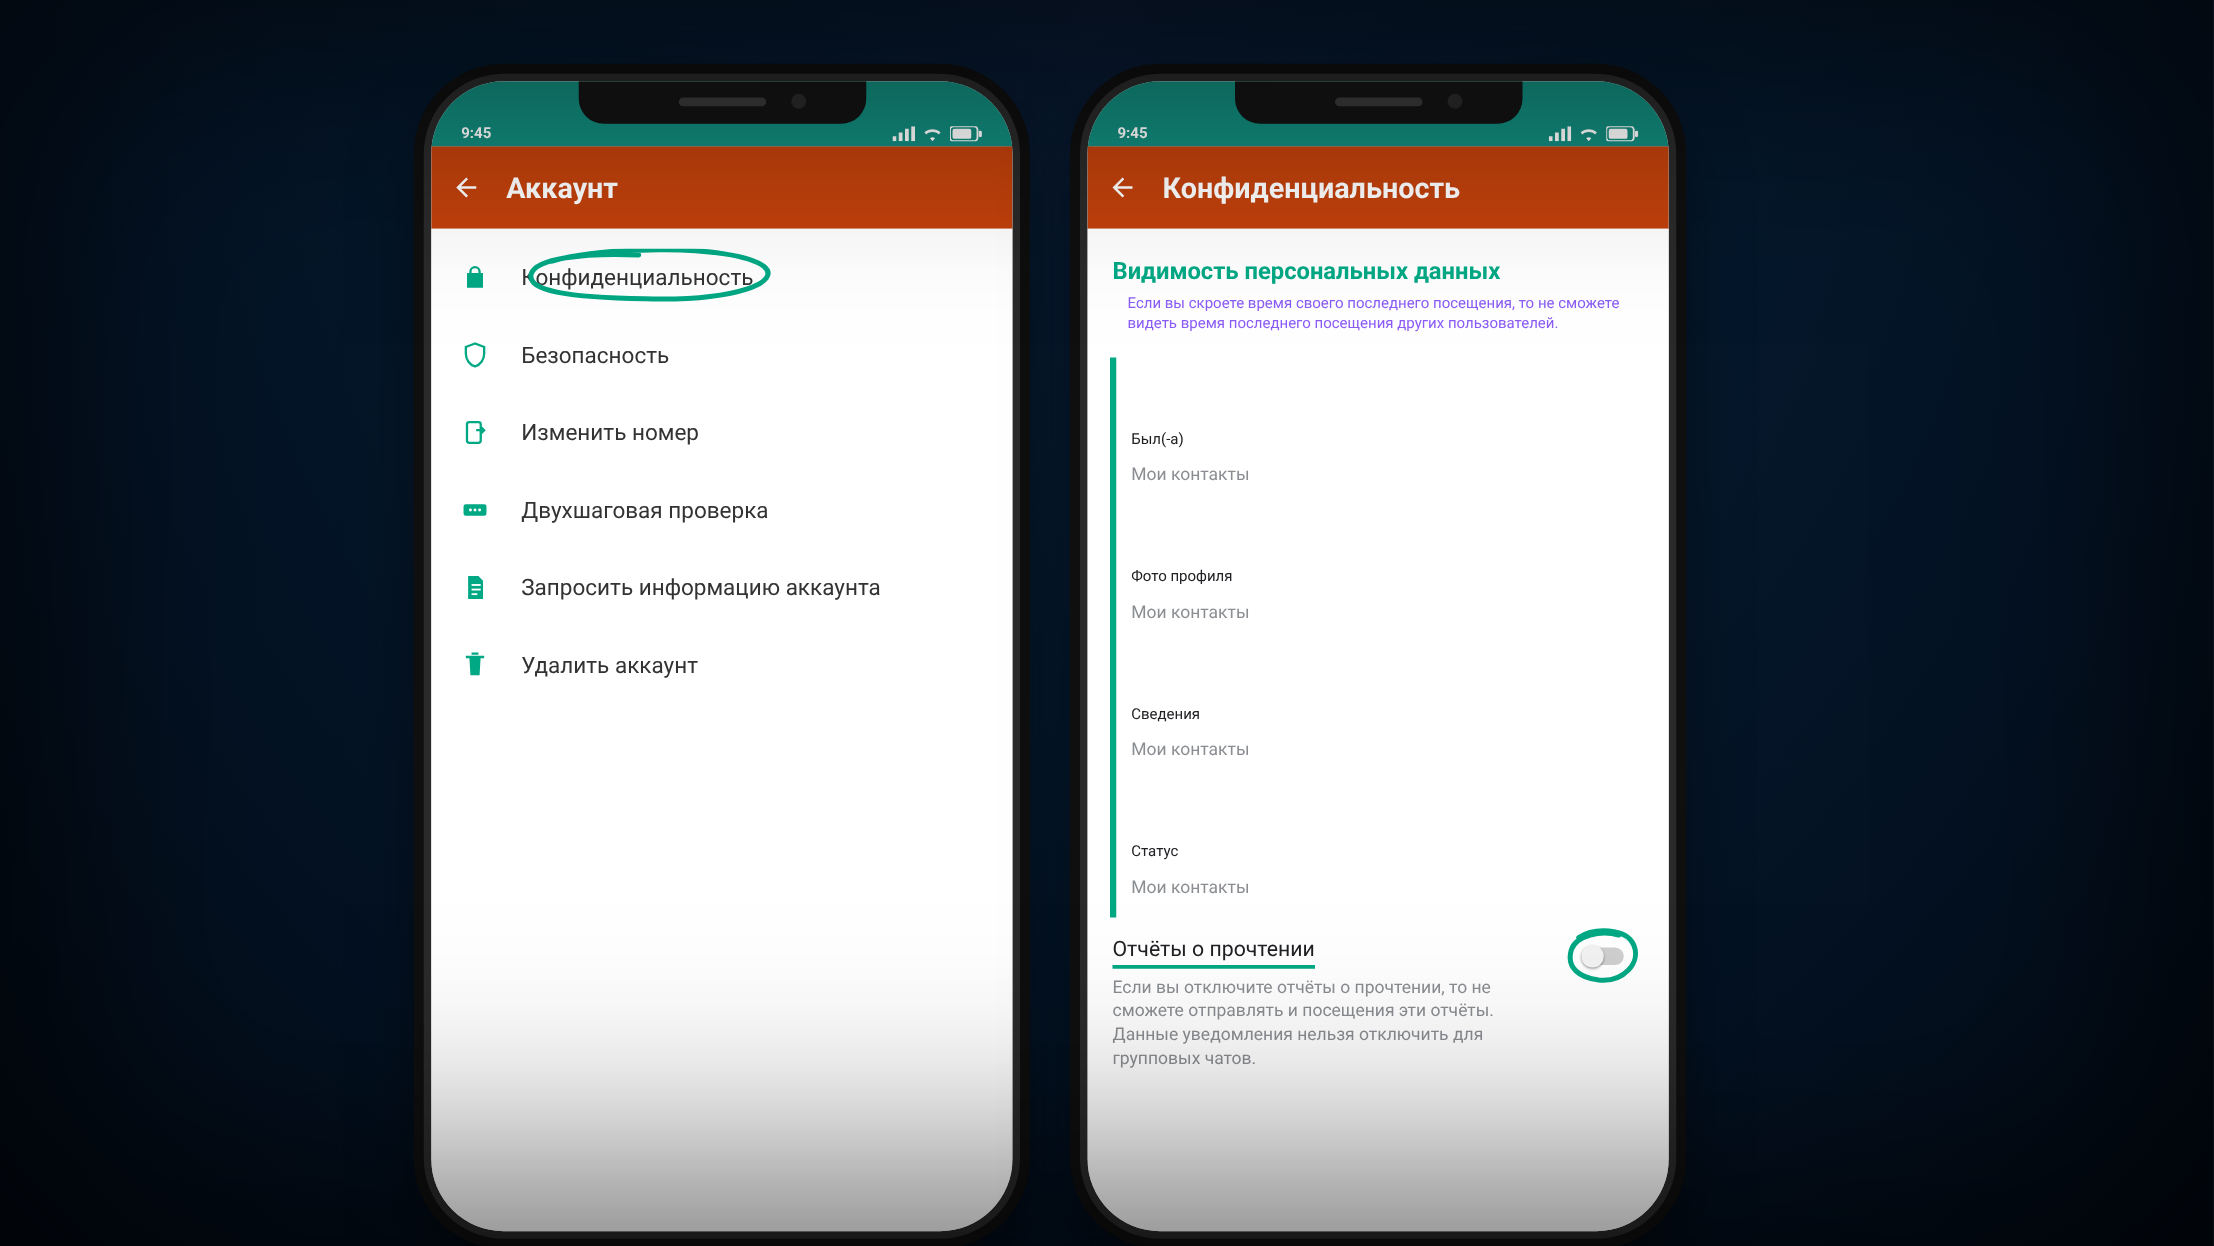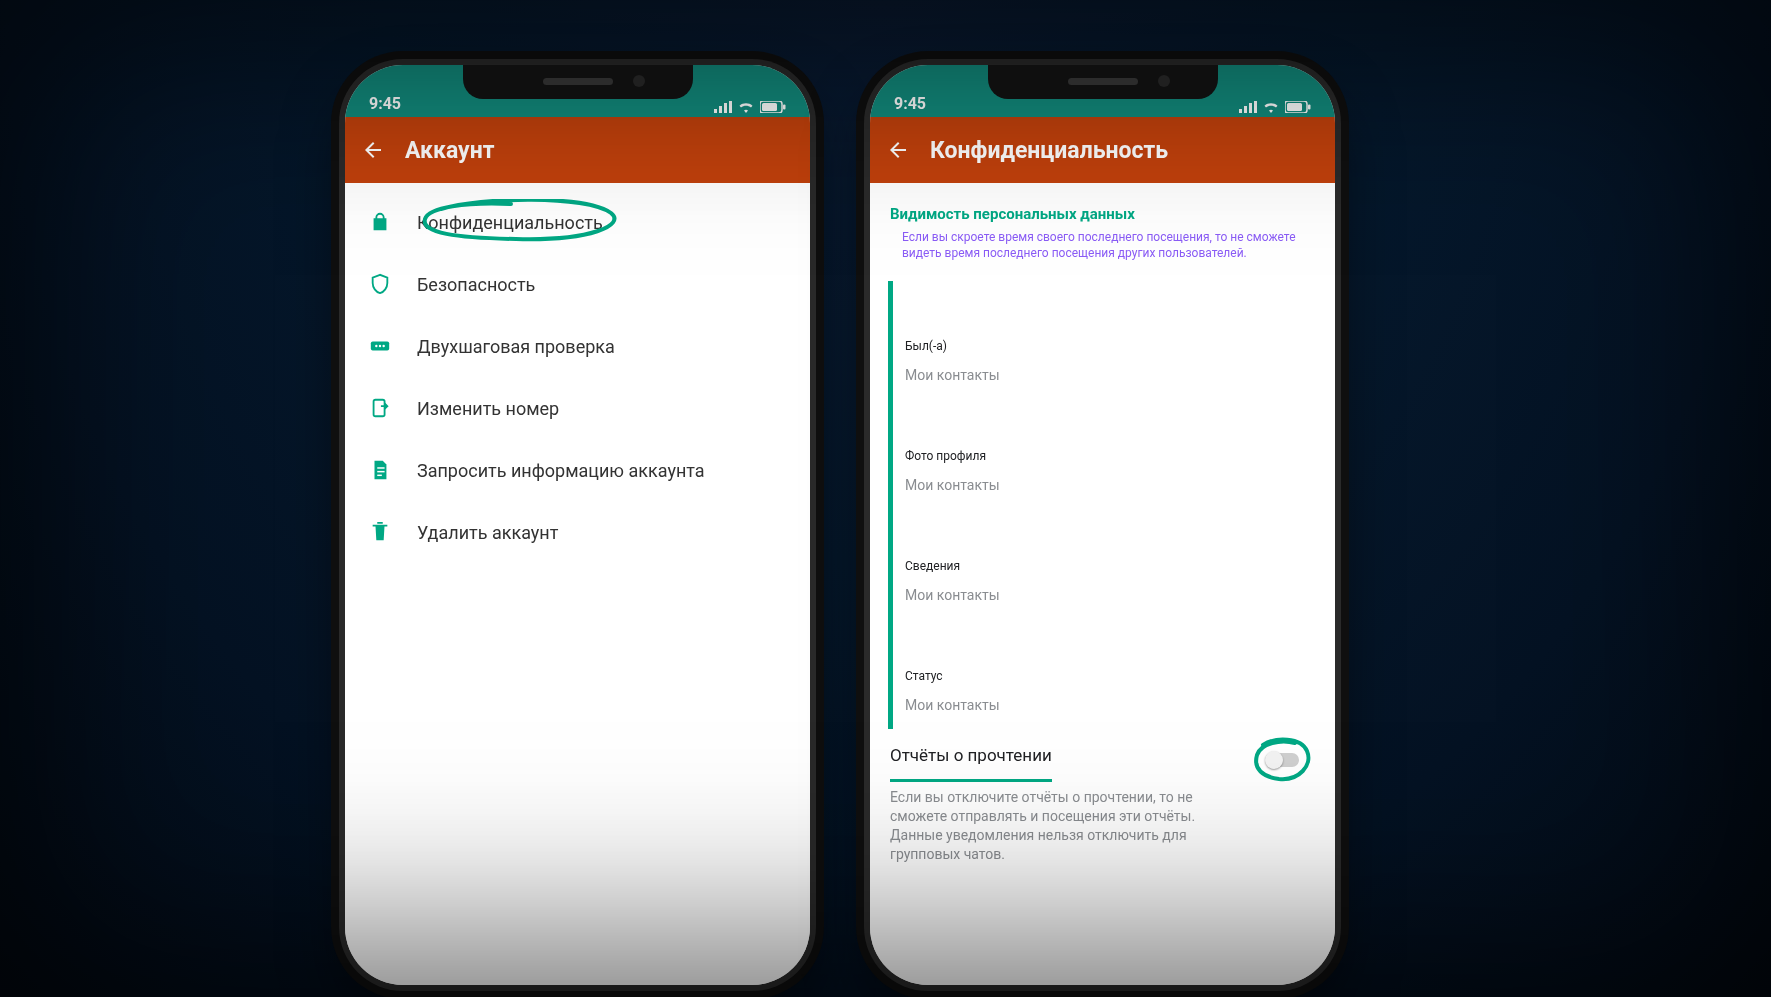--- a/index.html
+++ b/index.html
@@ -78,21 +78,21 @@
     background: #15806f;
     background: #12806e;
     background: #12806d;
     background: #128c7e;
     display: flex;
     align-items: flex-end;
     justify-content: space-between;
     padding: 0 24px 4px 24px;
     color: #fff;
     font-weight: 700;
-    font-size: 16px;
+    font-size: 12px;
     position: relative;
   }
   
   .appbar {
     height: 66px;
     background: #c2410c;
     display: flex;
     align-items: center;
     color: #fff;
     padding: 0 16px;
@@ -149,21 +149,21 @@
     top: 8px;
     width: 215px;
     height: 44px;
     pointer-events: none;
   }
   .circle-annot svg { width: 100%; height: 100%; }
 
   
   .section-title {
     color: #00a884;
-    font-size: 15px;
+    font-size: 19px;
     font-weight: 700;
     padding: 14px 20px 6px 20px;
   }
   .section-desc {
     color: #8b5cf6;
     font-size: 12px;
     line-height: 1.35;
     padding: 0 20px 12px 32px;
   }
   .privacy-group {
@@ -188,21 +188,21 @@
 
   .readreceipts {
     padding: 2px 20px 8px 20px;
     position: relative;
   }
   .readreceipts .rr-title {
     font-size: 17px;
     color: #202124;
     display: inline-block;
     border-bottom: 3px solid #00a884;
-    padding-bottom: 14px;
+    padding-bottom: 2px;
   }
   .readreceipts .rr-desc {
     font-size: 14px;
     color: #8a8d91;
     line-height: 1.35;
     margin-top: 6px;
     max-width: 320px;
   }
   .toggle-wrap {
     position: absolute;
@@ -296,37 +296,37 @@
           <svg viewBox="0 0 24 24">
               <path d="M12 2L4 5v6c0 5 3.4 9.7 8 11 4.6-1.3 8-6 8-11V5l-8-3z" fill="none" stroke="#00a884" stroke-width="2"></path>
             </svg>
         </span>
         <span>Безопасность</span>
       </div>
 
       <div class="account-row">
         <span class="icon">
           <svg viewBox="0 0 24 24">
+              <rect x="5" y="3" width="12" height="18" rx="2" fill="none" stroke="#00a884" stroke-width="2"></rect>
+              <path d="M13 10h6M17 7l3 3-3 3" fill="none" stroke="#00a884" stroke-width="2"></path>
+            </svg>
+        </span>
+        <span>Изменить номер</span>
+      </div>
+
+      <div class="account-row">
+        <span class="icon">
+          <svg viewBox="0 0 24 24">
               <rect x="2" y="7" width="20" height="10" rx="2"></rect>
               <circle cx="8" cy="12" r="1.3" fill="#fff"></circle>
               <circle cx="12" cy="12" r="1.3" fill="#fff"></circle>
               <circle cx="16" cy="12" r="1.3" fill="#fff"></circle>
             </svg>
         </span>
         <span>Двухшаговая проверка</span>
-      </div>
-
-      <div class="account-row">
-        <span class="icon">
-          <svg viewBox="0 0 24 24">
-              <rect x="5" y="3" width="12" height="18" rx="2" fill="none" stroke="#00a884" stroke-width="2"></rect>
-              <path d="M13 10h6M17 7l3 3-3 3" fill="none" stroke="#00a884" stroke-width="2"></path>
-            </svg>
-        </span>
-        <span>Изменить номер</span>
       </div>
 
       <div class="account-row">
         <span class="icon">
           <svg viewBox="0 0 24 24">
               <path d="M6 2h9l4 4v16H6z"></path>
               <rect x="9" y="9" width="8" height="1.6" fill="#fff"></rect>
               <rect x="9" y="13" width="8" height="1.6" fill="#fff"></rect>
               <rect x="9" y="17" width="5" height="1.6" fill="#fff"></rect>
             </svg>

